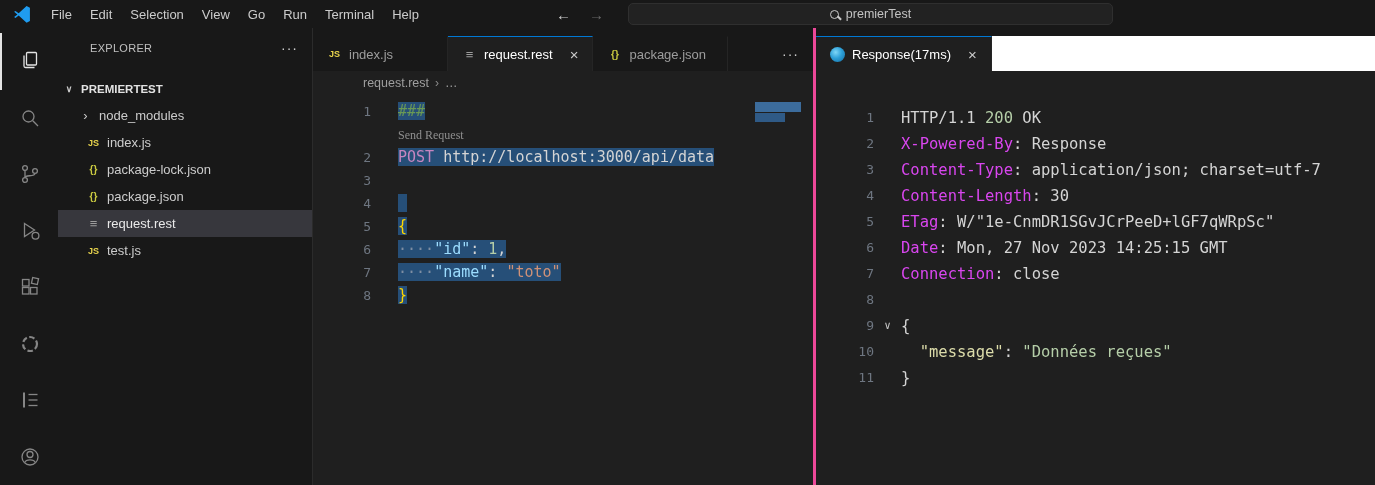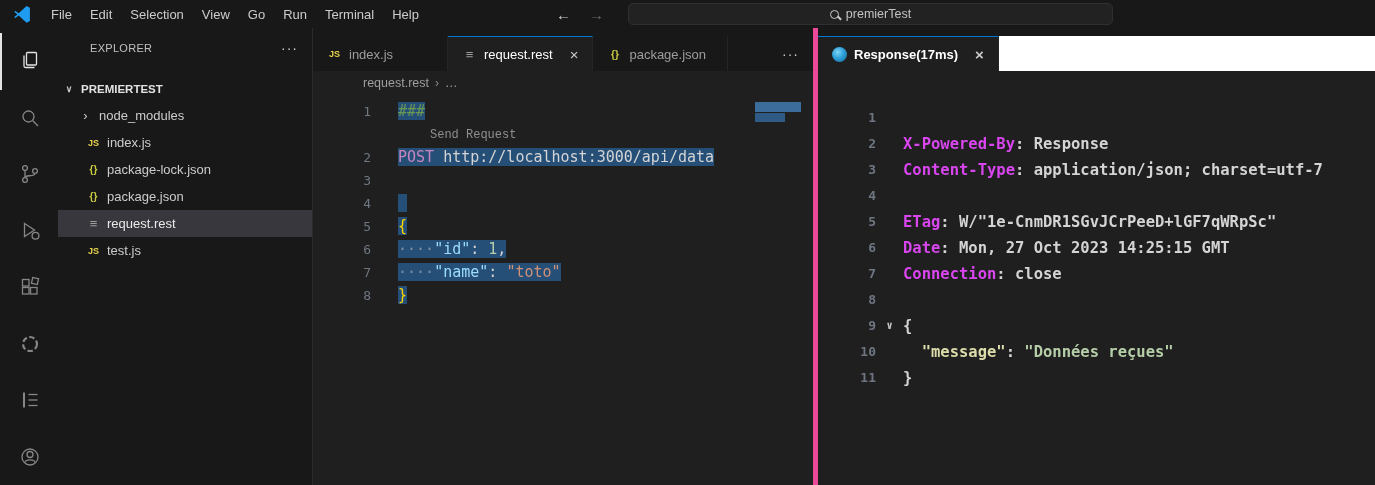--- a/index.html
+++ b/index.html
@@ -38,21 +38,21 @@
   .file-row.selected { background: #37373d; color: #e9e9e9; }
   .tree-chevron { width: 15px; font-size: 13px; color: #cccccc; text-align: center; }
   .file-icon { width: 15px; text-align: center; font-family: "Liberation Sans", sans-serif; }
   .file-icon.js { color: #e8d44d; font-size: 9px; font-weight: bold; }
   .file-icon.json { color: #cbcb41; font-size: 10px; font-weight: bold; }
   .file-icon.rest { color: #9d9d9d; font-size: 13px; }
 
   
   .editor-group { display: flex; flex-direction: column; background: #1f1f1f; }
   .group-left { width: 500px; flex-shrink: 0; }
-  .group-right { flex: 1; border-left: 5px solid #ec4899; font-weight: bold; }
+  .group-right { flex: 1; border-left: 3px solid #ec4899; }
 
   .tabbar { height: 43px; background: #181818; display: flex; align-items: flex-end; }
   .tabs { display: flex; height: 35px; }
   .tab { height: 35px; display: flex; align-items: center; gap: 7px; padding: 0 14px; font-size: 13px; color: #9d9d9d; background: #181818; border-right: 1px solid #252525; border-top: 1px solid transparent; cursor: pointer; min-width: 135px; }
   .tab.active { background: #1f1f1f; color: #ffffff; border-top-color: #0078d4; }
   .tab-icon { width: 15px; text-align: center; }
   .tab-icon.js { color: #e8d44d; font-size: 9px; font-weight: bold; }
   .tab-icon.json { color: #cbcb41; font-size: 10px; font-weight: bold; }
   .tab-icon.rest { color: #9d9d9d; font-size: 13px; }
   .tab-close { margin-left: 10px; font-size: 15px; color: #cccccc; cursor: pointer; }
@@ -67,21 +67,21 @@
   .code-area { flex: 1; position: relative; background: #1f1f1f; font-family: "DejaVu Sans Mono", monospace; overflow: hidden; }
   .code-area.left  { padding-top: 5px;  font-size: 15px; }
   .code-area.right { padding-top: 34px; font-size: 15.5px; }
   .code-line { display: flex; align-items: center; }
   .left  .code-line { height: 23px; line-height: 23px; }
   .right .code-line { height: 26px; line-height: 26px; }
   .ln { display: inline-block; width: 58px; text-align: right; color: #6e7681; font-size: 13px; flex-shrink: 0; }
   .fold { display: inline-block; width: 27px; text-align: center; color: #c5c5c5; font-size: 11px; flex-shrink: 0; }
   .code { white-space: pre; }
   .sel { background: #264f78; }
-  .codelens { color: #8f8f8f; font-size: 12px; font-family: Liberation Mono, monospace; cursor: pointer; margin-left: 32px; }
+  .codelens { color: #8f8f8f; font-size: 12px; font-family: Liberation Serif, serif; cursor: pointer; }
 
   .tk-cm { color: #6a9955; }
   .tk-kw { color: #c586c0; }
   .tk-url { color: #d4d4d4; }
   .tk-hd { color: #9cdcfe; }
   .tk-hv { color: #8fd0f0; }
   .tk-br { color: #ffd700; }
   .tk-pr { color: #9cdcfe; }
   .tk-nm { color: #b5cea8; }
   .tk-st { color: #ce9178; }
@@ -310,44 +310,46 @@
           <span class="tab-close">×</span>
         </div>
       </div>
       <div class="white-fill"></div>
     </div>
     <div class="code-area right">
       <div>
           <div class="code-line">
             <span class="ln">1</span>
             <span class="fold"></span>
+            <span class="code"><span class="tk-pl">HTTP/1.1 </span><span class="tk-nm">200</span><span class="tk-pl"> OK</span></span>
           </div>
           <div class="code-line">
             <span class="ln">2</span>
             <span class="fold"></span>
             <span class="code"><span class="tk-rh">X-Powered-By</span><span class="tk-pl">: Response</span></span>
           </div>
           <div class="code-line">
             <span class="ln">3</span>
             <span class="fold"></span>
             <span class="code"><span class="tk-rh">Content-Type</span><span class="tk-pl">: application/json; charset=utf-7</span></span>
           </div>
           <div class="code-line">
             <span class="ln">4</span>
             <span class="fold"></span>
+            <span class="code"><span class="tk-rh">Content-Length</span><span class="tk-pl">: 30</span></span>
           </div>
           <div class="code-line">
             <span class="ln">5</span>
             <span class="fold"></span>
             <span class="code"><span class="tk-rh">ETag</span><span class="tk-pl">: W/"1e-CnmDR1SGvJCrPeeD+lGF7qWRpSc"</span></span>
           </div>
           <div class="code-line">
             <span class="ln">6</span>
             <span class="fold"></span>
-            <span class="code"><span class="tk-rh">Date</span><span class="tk-pl">: Mon, 27 Oct 2023 14:25:15 GMT</span></span>
+            <span class="code"><span class="tk-rh">Date</span><span class="tk-pl">: Mon, 27 Nov 2023 14:25:15 GMT</span></span>
           </div>
           <div class="code-line">
             <span class="ln">7</span>
             <span class="fold"></span>
             <span class="code"><span class="tk-rh">Connection</span><span class="tk-pl">: close</span></span>
           </div>
           <div class="code-line">
             <span class="ln">8</span>
             <span class="fold"></span>
             <span class="code"></span>

